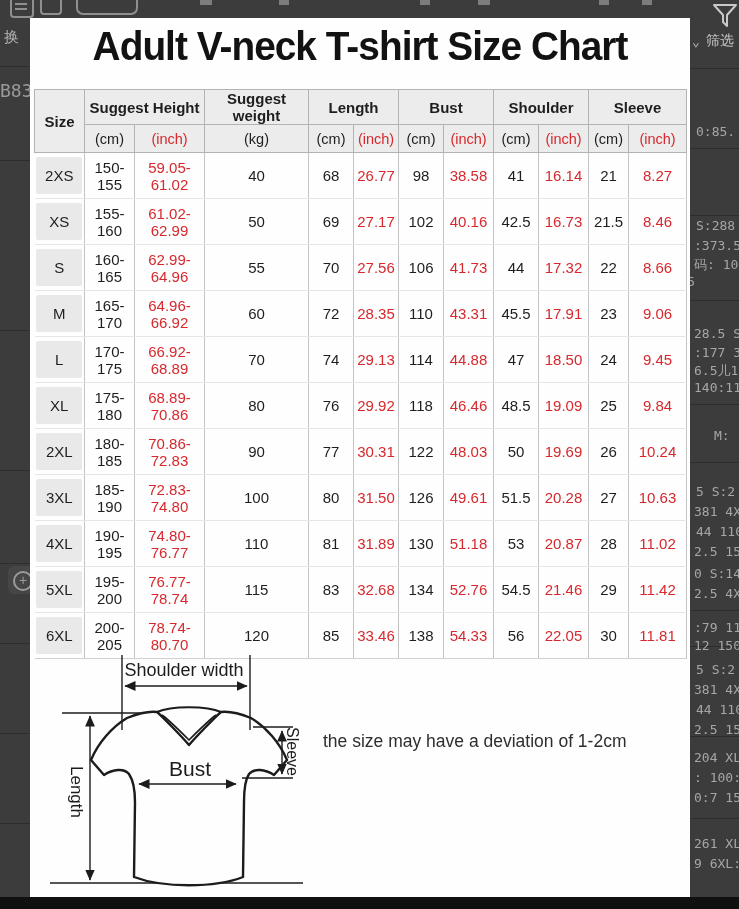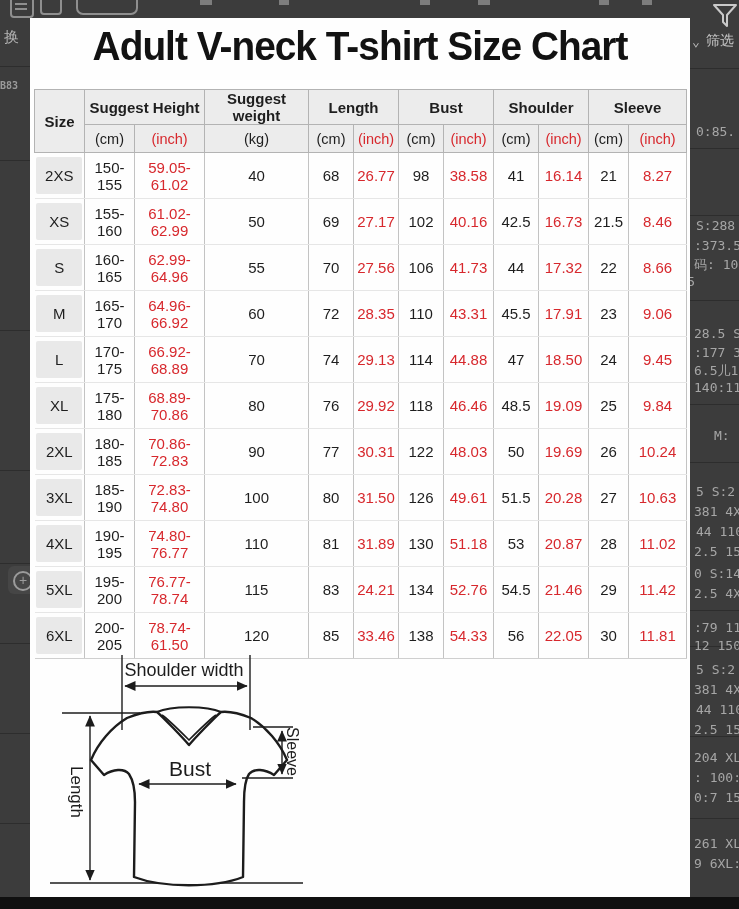--- a/index.html
+++ b/index.html
@@ -62,21 +62,21 @@
   <div class="tick" style="left:599px;top:0;width:10px;height:5px;"></div>
   <div class="tick" style="left:642px;top:0;width:10px;height:5px;"></div>
 
   <svg style="position:absolute;left:712px;top:3px;" width="26" height="26" viewBox="0 0 26 26">
     <path d="M2 2 H24 L15 12 V23 L11 19 V12 Z" fill="none" stroke="#c9c9c9" stroke-width="2" stroke-linejoin="round"></path>
   </svg>
   <span class="frag cn" style="left:706px;top:32px;font-size:14px;color:#c9c9c9;">筛选</span>
   <span class="frag" style="left:692px;top:34px;font-size:13px;color:#bdbdbd;">⌄</span>
 
   <span class="frag cn" style="left:4px;top:28px;font-size:15px;color:#b5b5b5;">换</span>
-  <span class="frag" style="left:0px;top:80px;font-size:10px;color:#9a9a9a;font-weight:bold;">B83</span>
+  <span class="frag" style="left:0px;top:80px;font-size:18px;color:#9a9a9a;">B83</span>
   <div style="position:absolute;left:8px;top:566px;width:28px;height:28px;background:#464646;border-radius:6px;">
     <div style="position:absolute;left:5px;top:5px;width:16px;height:16px;border:2px solid #9b9b9b;border-radius:50%;
                 color:#9b9b9b;font-size:14px;line-height:15px;text-align:center;">+</div>
   </div>
   <div id="edge-lines">
       <div class="edge-line" style="left: 0px; width: 30px; top: 66px;"></div>
       <div class="edge-line" style="left: 0px; width: 30px; top: 160px;"></div>
       <div class="edge-line" style="left: 0px; width: 30px; top: 330px;"></div>
       <div class="edge-line" style="left: 0px; width: 30px; top: 470px;"></div>
       <div class="edge-line" style="left: 0px; width: 30px; top: 563px;"></div>
@@ -294,32 +294,32 @@
           <td class="red">20.87</td>
           <td>28</td>
           <td class="red">11.02</td>
         </tr>
         <tr>
           <td class="size-col"><span class="chip">5XL</span></td>
           <td>195-200</td>
           <td class="red">76.77-78.74</td>
           <td>115</td>
           <td>83</td>
-          <td class="red">24.21</td>
+          <td class="red">32.68</td>
           <td>134</td>
           <td class="red">52.76</td>
           <td>54.5</td>
           <td class="red">21.46</td>
           <td>29</td>
           <td class="red">11.42</td>
         </tr>
         <tr>
           <td class="size-col"><span class="chip">6XL</span></td>
           <td>200-205</td>
-          <td class="red">78.74-61.50</td>
+          <td class="red">78.74-80.70</td>
           <td>120</td>
           <td>85</td>
           <td class="red">33.46</td>
           <td>138</td>
           <td class="red">54.33</td>
           <td>56</td>
           <td class="red">22.05</td>
           <td>30</td>
           <td class="red">11.81</td>
         </tr>
@@ -355,16 +355,17 @@
     <line x1="197" y1="130" x2="248" y2="130" stroke="#1c1c1c" stroke-width="1.4"></line>
     <line x1="237" y1="83" x2="237" y2="126" stroke="#1c1c1c" stroke-width="1.4" marker-start="url(#ah)" marker-end="url(#ah)"></line>
   </svg>
 
   <div class="dlabel lab-shoulder">Shoulder width</div>
   <div class="dlabel lab-bust">Bust</div>
   <div class="dlabel rot lab-sleeve">Sleeve</div>
   <div class="dlabel rot lab-length">Length</div>
 
   <div class="note">
+    <div>the size may have a deviation of 1-2cm</div>
   </div>
 
   <div class="bottom-bar"></div>
 </div>
 
 </body></html>

